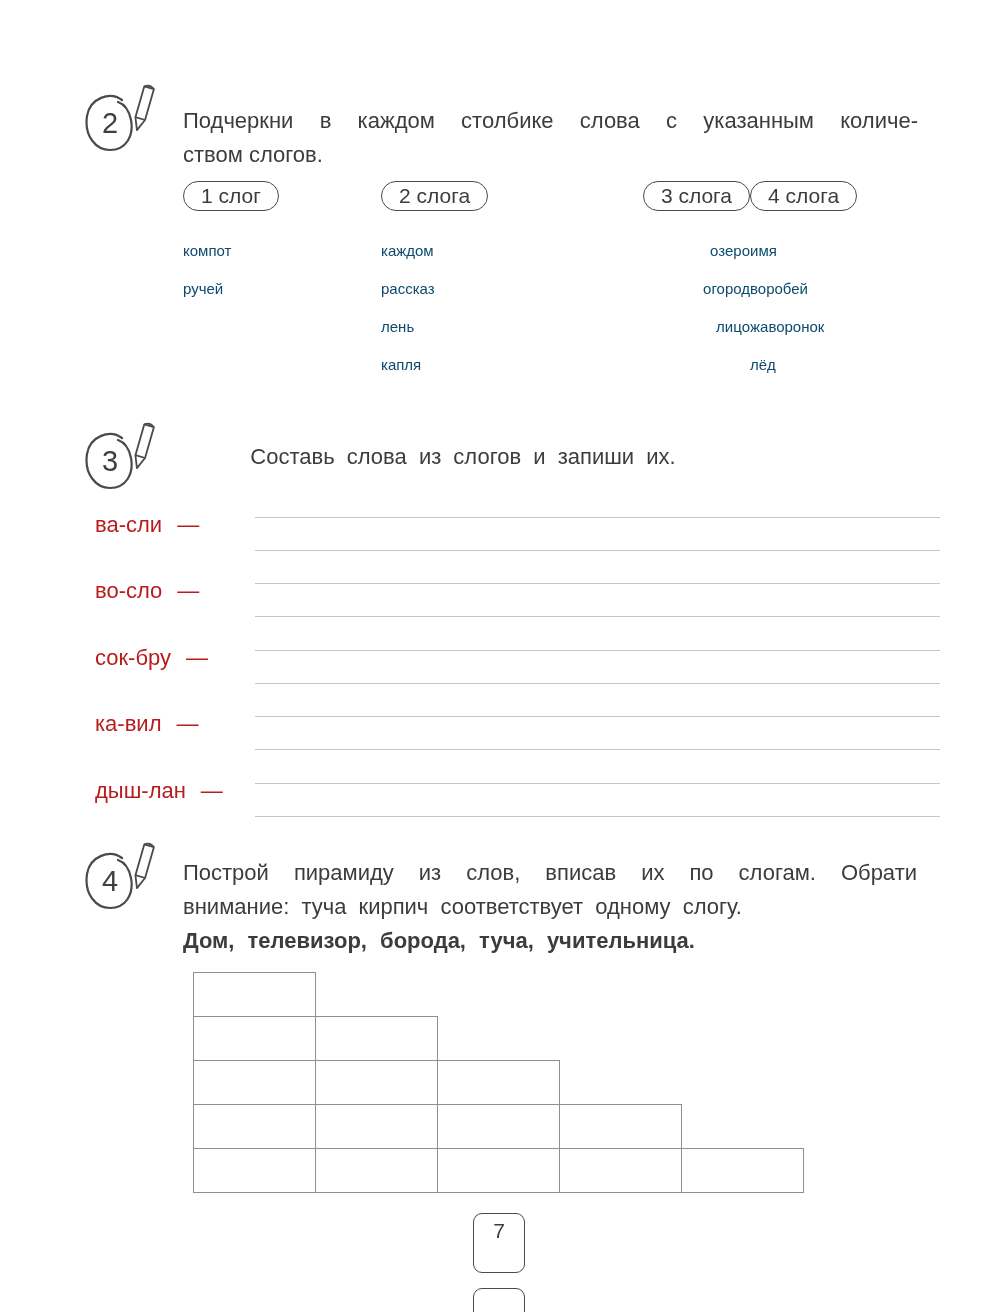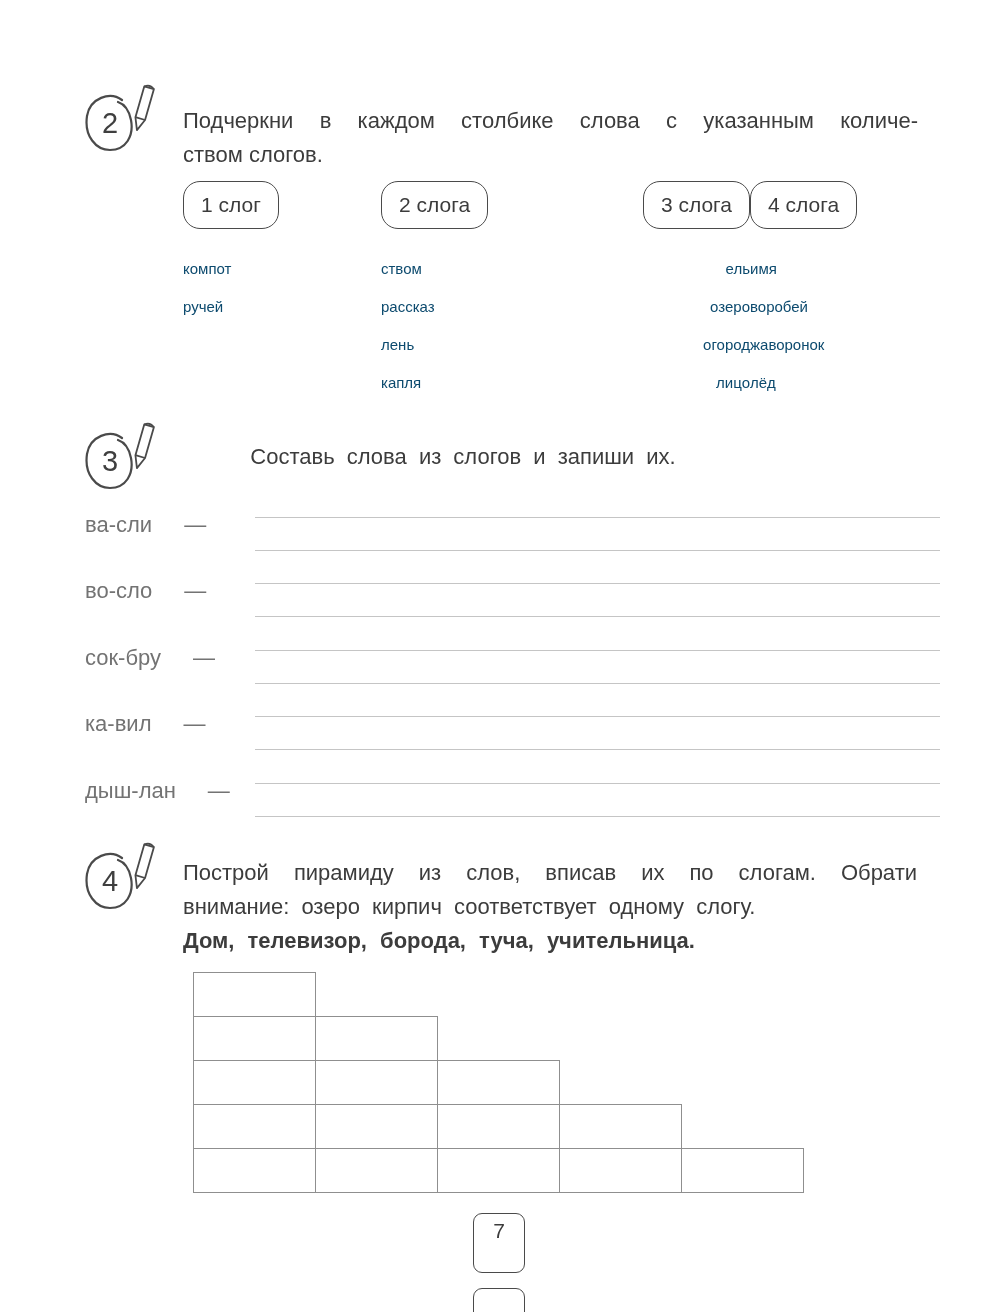--- a/index.html
+++ b/index.html
@@ -28,31 +28,31 @@
   .jline { text-align: justify; text-align-last: justify; margin-top: 8px; }
 
   
   .cols { position: absolute; left: 183px; top: 181px; display: flex; }
   .col.c1 { width: 164px; }
   .col.c2 { width: 183px; margin-left: 34px; }
   .col.c3 { width: 186px; text-align: right; }
   .chip {
     display: inline-block;
     border: 1.5px solid #4a4a4a; border-radius: 17px;
-    padding: 11px 17px; font-size: 21px; color: #3c3c3c;
+    padding: 2px 17px; font-size: 21px; color: #3c3c3c;
     background: #fff;
   }
   .words { margin-top: 21px; font-size: 15px; line-height: 38px; color: #0c4a6e; }
 
   
   .ex3-items { position: absolute; left: 85px; top: 498px; width: 855px; }
   .ex3-item { position: relative; height: 66.4px; }
   .ex3-item .lbl {
-    position: absolute; left: 0; top: 0; height: 54px;
-    display: flex; align-items: center; font-size: 22px; color: #737373; gap: 17px;
+    position: absolute; left: 10px; top: 0; height: 54px;
+    display: flex; align-items: center; font-size: 22px; color: #b91c1c;
   }
   .ex3-item .dash { margin-left: 15px; }
   .wline { position: absolute; left: 170px; right: 0; border-top: 1px solid #c5c5c5; }
   .wline.l1 { top: 19px; }
   .wline.l2 { top: 52px; }
 
   
   .words-list { position: absolute; left: 183px; top: 928px; font-size: 22px; color: #3c3c3c; word-spacing: 7px; font-weight: bold; }
   .pyramid { position: absolute; left: 193px; top: 972px; }
   .prow { display: flex; }
@@ -112,30 +112,29 @@
     <div class="col c1">
       <div class="chip"><span>1 слог</span></div>
       <div class="words">
         <div>компот</div>
         <div>ручей</div>
       </div>
     </div>
     <div class="col c2">
       <div class="chip"><span>2 слога</span></div>
       <div class="words">
-        <div>ством</div>
+        <div>каждом</div>
         <div>рассказ</div>
         <div>лень</div>
         <div>капля</div>
       </div>
     </div>
     <div class="col c3">
       <div class="chip"><span>3 слога</span></div>
       <div class="words">
-        <div>ель</div>
         <div>озеро</div>
         <div>огород</div>
         <div>лицо</div>
       </div>
     </div>
     <div class="col c4">
       <div class="chip"><span>4 слога</span></div>
       <div class="words">
         <div>имя</div>
         <div>воробей</div>
@@ -223,21 +222,21 @@
           <path d="M10 5 L10 37 L15 49 L20 37 L20 5 Z"></path>
           <line x1="10" y1="37" x2="20" y2="37"></line>
           <path d="M10 5 Q15 1 20 5"></path>
         </g>
       </svg>
     </span>
   </div>
 
   <div class="task" style="left:183px; top:848px; width:734px;">
     <div class="jline">Построй пирамиду из слов, вписав их по слогам. Обрати</div>
-    <div class="ws">внимание: озеро кирпич соответствует одному слогу.</div>
+    <div class="ws">внимание: туча кирпич соответствует одному слогу.</div>
   </div>
 
   <div class="words-list">Дом,  телевизор,  борода,  туча,  учительница.</div>
 
   <div class="pyramid">
     <div class="prow">
       <div class="pcell"></div>
     </div>
     <div class="prow">
       <div class="pcell"></div>

